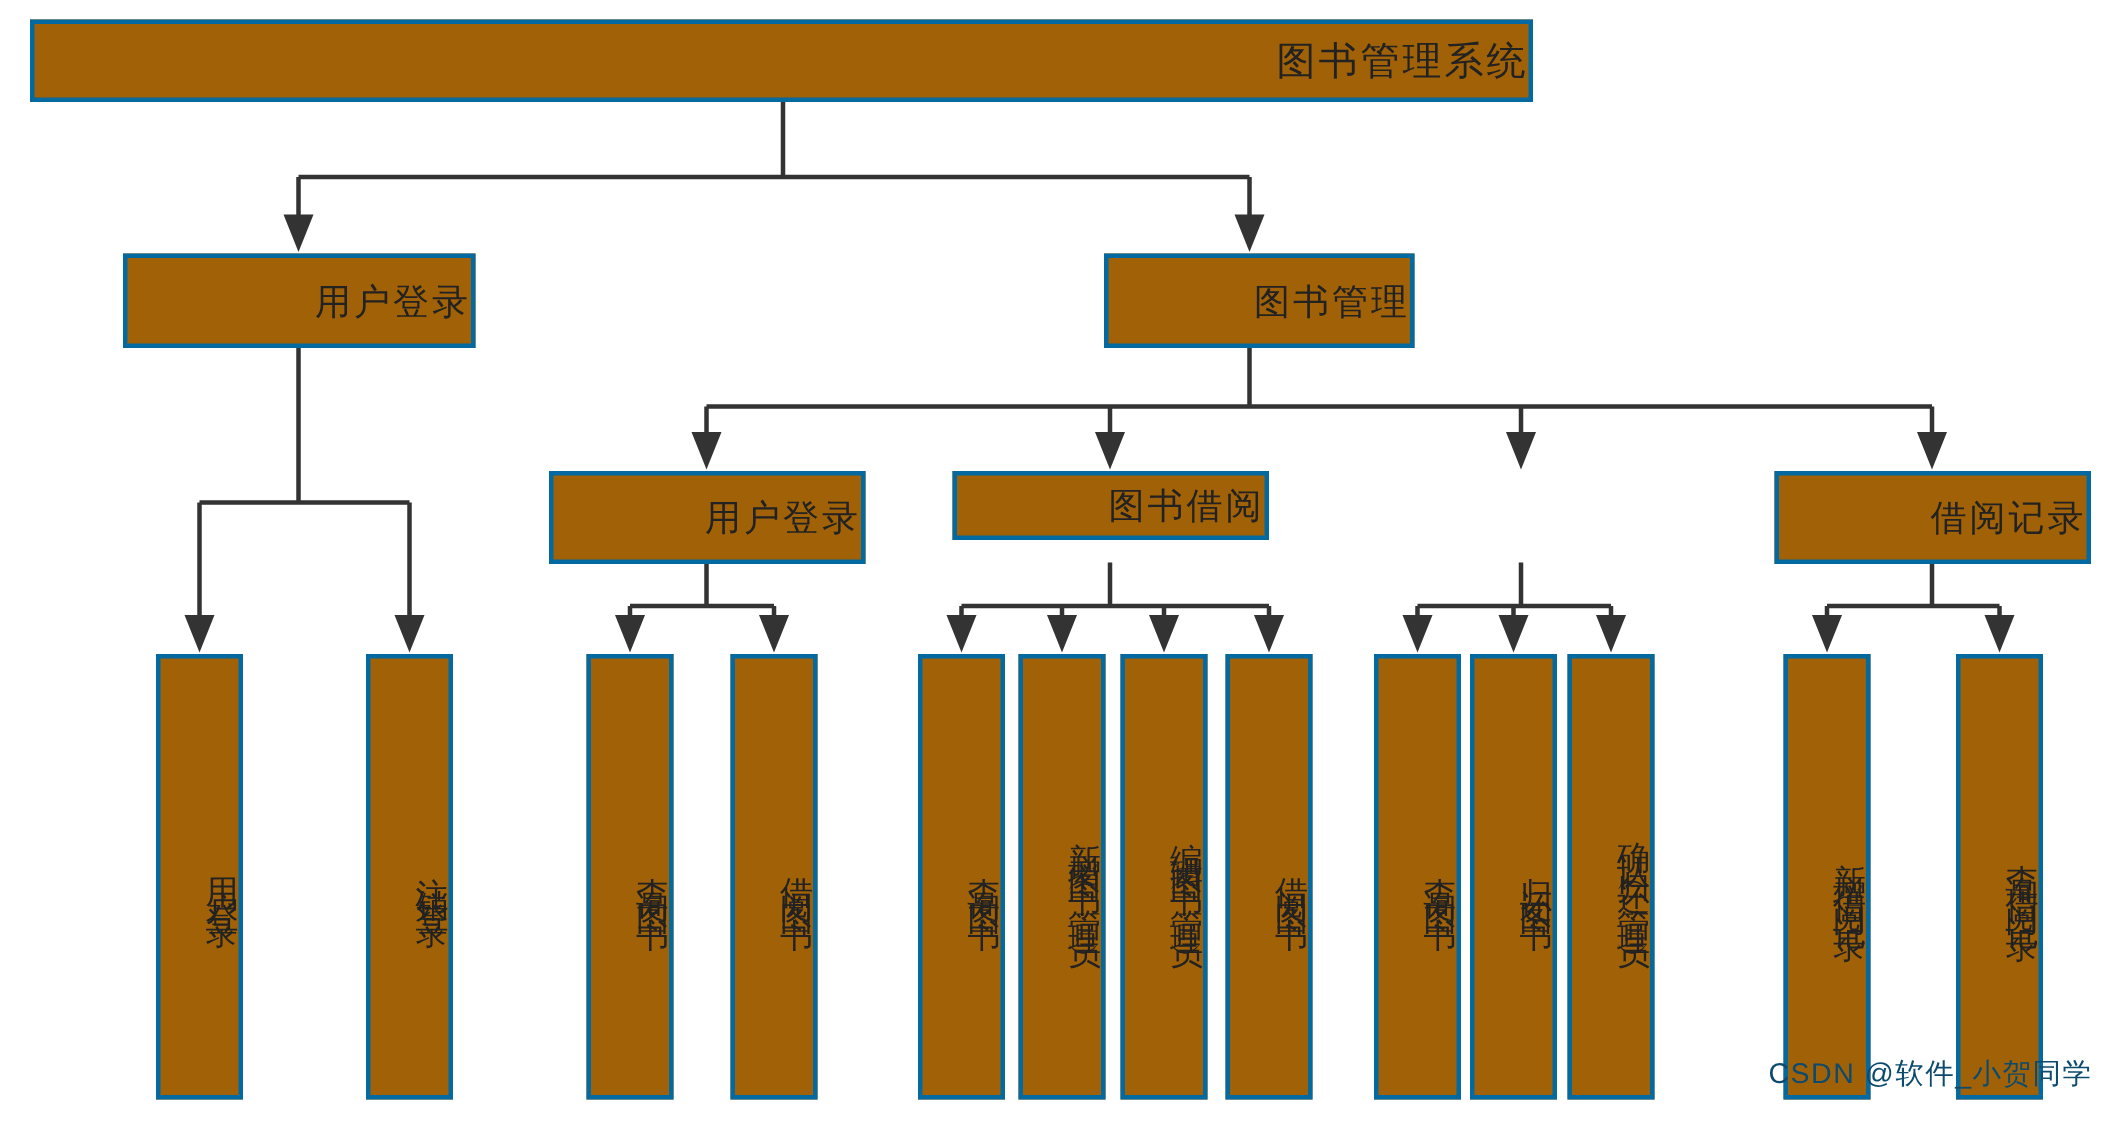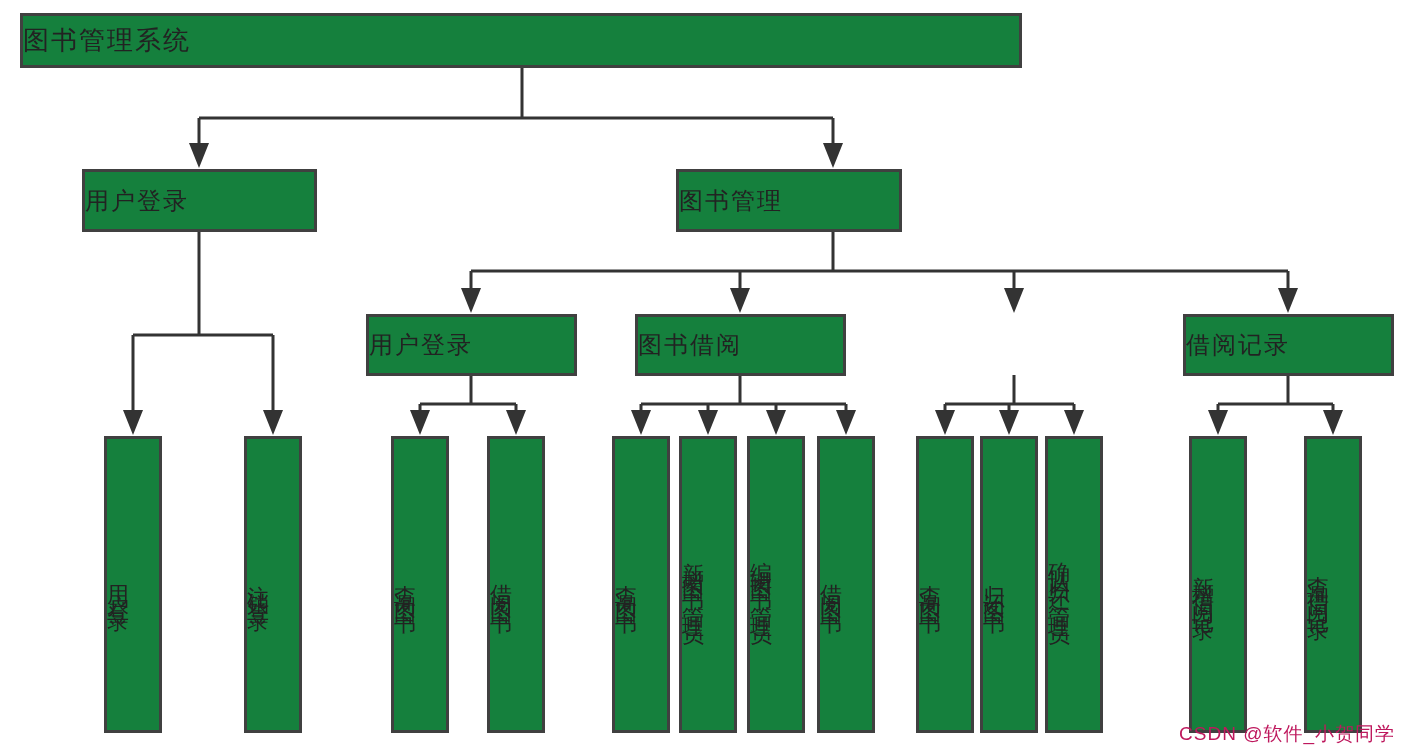--- a/index.html
+++ b/index.html
@@ -12,49 +12,49 @@
     overflow: hidden;
   }
   .wires {
     position: absolute;
     left: 0; top: 0;
     width: 1405px; height: 747px;
   }
   .box {
     position: absolute;
     box-sizing: border-box;
-    background: #15803d;
-    border: 3px solid #404040;
+    background: #a16207;
+    border: 3px solid #0369a1;
     display: flex;
     align-items: center;
-    justify-content: flex-start;
+    justify-content: flex-end;
   }
   .hlabel {
     color: #222222;
     letter-spacing: 2px;
     white-space: nowrap;
   }
   .root-label  { font-size: 26px; }
   .node-label  { font-size: 24px; }
   .vlabel {
     writing-mode: vertical-rl;
     text-orientation: mixed;
     color: #222222;
     font-size: 22px;
     letter-spacing: 9px;
     line-height: 1;
     white-space: nowrap;
   }
   .watermark {
     position: absolute;
     right: 10px;
-    bottom: 0;
+    bottom: 18px;
     font-size: 19px;
     letter-spacing: 1px;
-    color: #be185d;
+    color: #0c4a6e;
     white-space: nowrap;
     margin-left: 44px;
   }
 </style>
 </head>
 <body>
 
 <div class="stage">
 
   <svg class="wires" viewBox="0 0 1405 747" xmlns="http://www.w3.org/2000/svg">
@@ -104,28 +104,28 @@
     </g>
   </svg>
 
   <div class="box" style="left:20px; top:13px; width:1002px; height:55px">
     <span class="hlabel root-label">图书管理系统</span>
   </div>
 
   <div class="box" style="left:82px; top:169px; width:235px; height:63px">
     <span class="hlabel node-label">用户登录</span>
   </div>
-  <div class="box" style="left:676px; top:169px; width:226px; height:63px">
+  <div class="box" style="left:736px; top:169px; width:207px; height:63px">
     <span class="hlabel node-label">图书管理</span>
   </div>
 
   <div class="box" style="left:366px; top:314px; width:211px; height:62px">
     <span class="hlabel node-label">用户登录</span>
   </div>
-  <div class="box" style="left:635px; top:314px; width:211px; height:62px">
+  <div class="box" style="left:635px; top:314px; width:211px; height:46px">
     <span class="hlabel node-label">图书借阅</span>
   </div>
   <div class="box" style="left:1183px; top:314px; width:211px; height:62px">
     <span class="hlabel node-label">借阅记录</span>
   </div>
 
   <div class="box" style="left:104px; top:436px; width:58px; height:297px">
     <span class="vlabel">用户登录</span>
   </div>
   <div class="box" style="left:244px; top:436px; width:58px; height:297px">

